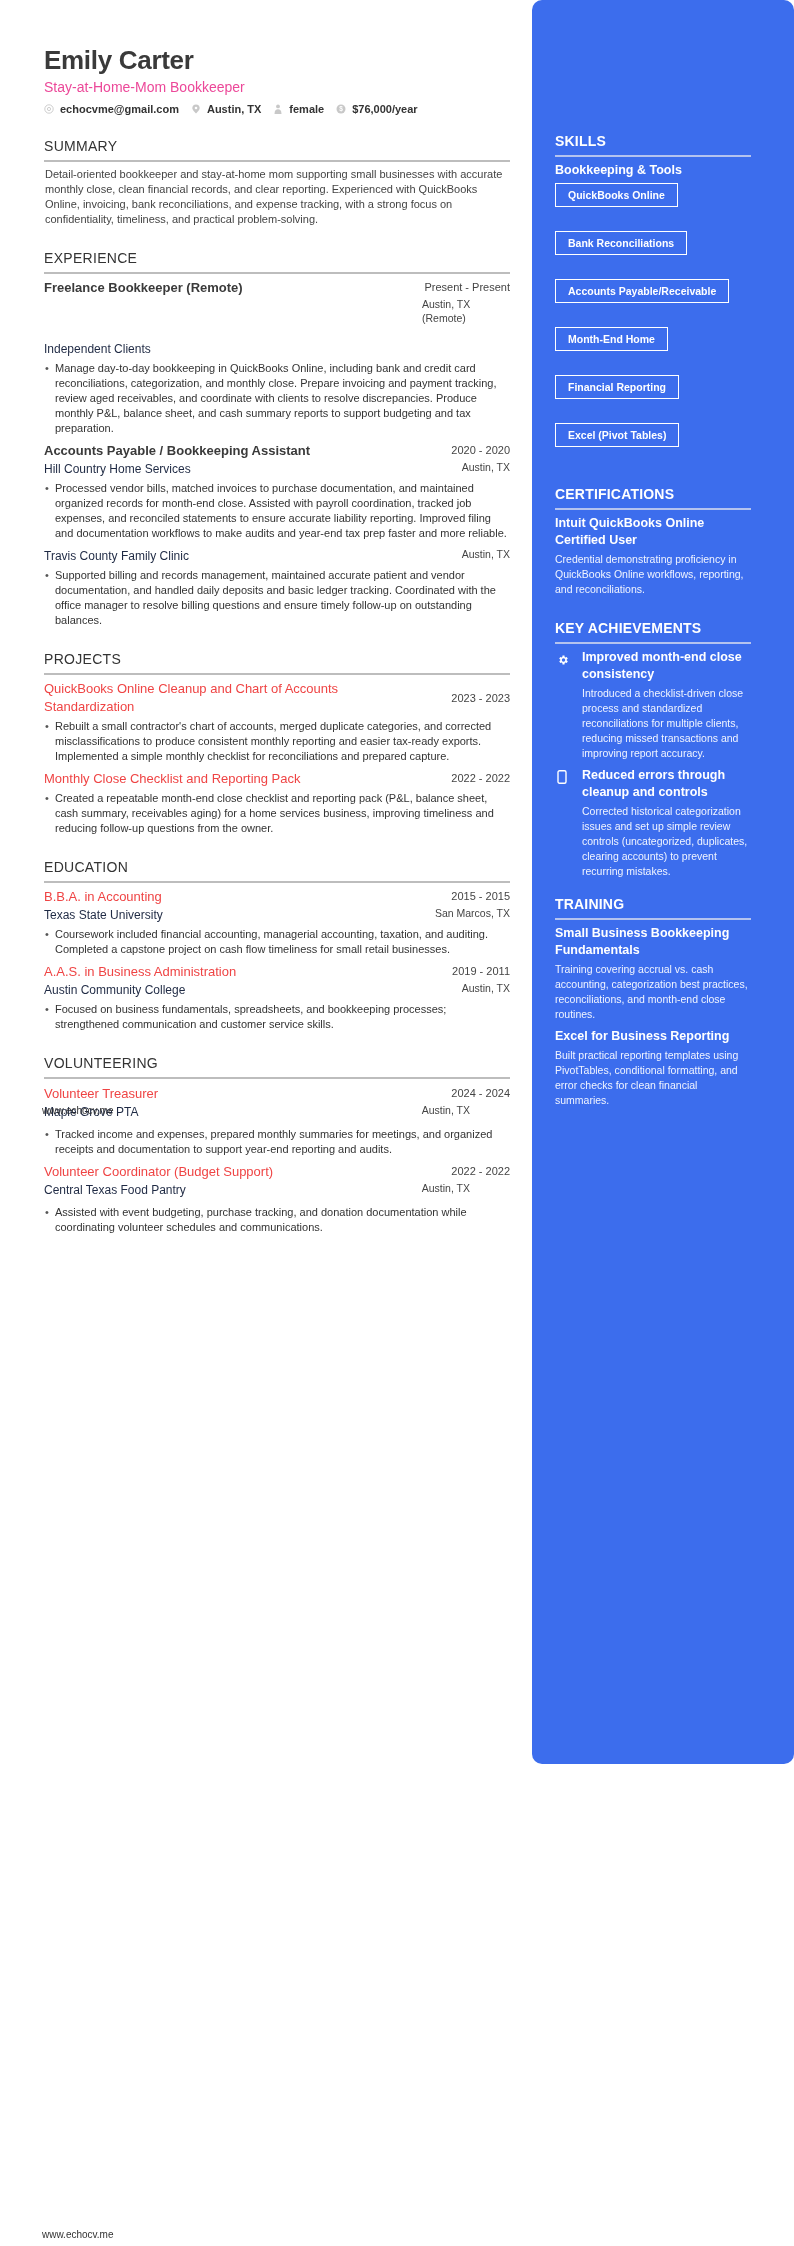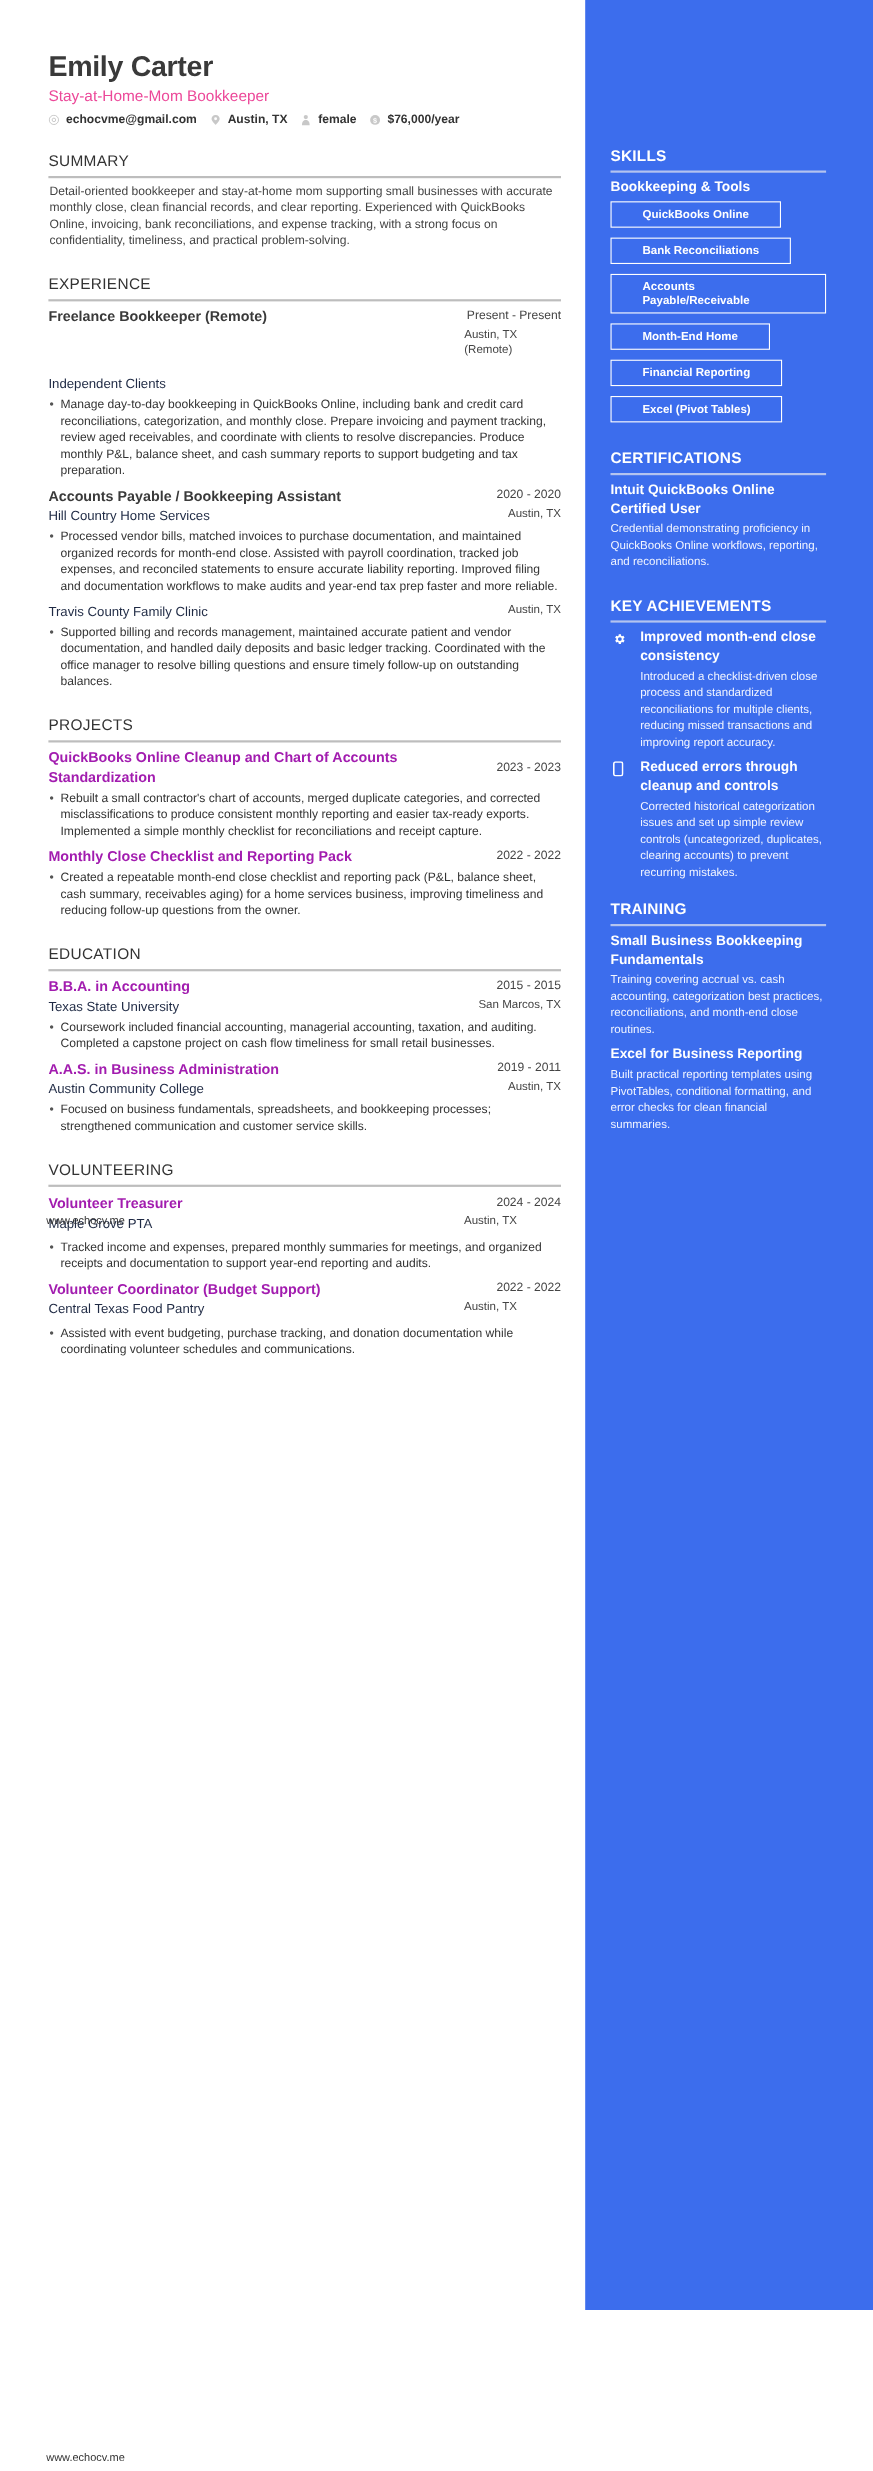--- a/index.html
+++ b/index.html
@@ -1,54 +1,54 @@
 <!DOCTYPE html>
 <html><head>
   <meta charset="utf-8">
   <style>
     * { box-sizing: border-box; margin: 0; padding: 0; }
     html, body { width: 794px; height: 2246px; background: #ffffff; }
     body { font-family: "Liberation Sans", "DejaVu Sans", sans-serif; color: #333; position: relative; overflow: hidden; }
 
     .page { position: absolute; left: 0; top: 0; width: 794px; height: 2246px; }
     .main { position: absolute; left: 44px; top: 44px; width: 466px; }
-    .sidebar { position: absolute; left: 532px; top: 0; width: 262px; height: 2100px; background: #3c6ded; }
+    .sidebar { position: absolute; left: 532px; top: 0; width: 262px; height: 1764px; background: #3c6ded; border-radius: 10px; }
     .side-inner { position: absolute; left: 23px; top: 132px; width: 196px; color: #ffffff; }
 
     .name { font-size: 26px; font-weight: bold; color: #3a3a3a; line-height: 32px; letter-spacing: -0.3px; }
     .role { font-size: 14px; color: #ec4899; margin-top: 2px; line-height: 18px; }
     .contacts { display: flex; align-items: center; margin-top: 7px; font-size: 11px; font-weight: bold; color: #333; }
     .contact { display: flex; align-items: center; margin-right: 12px; }
     .cicon { width: 10px; height: 10px; margin-right: 6px; display: inline-block; color: #c0c0c0; }
 
     .sec { margin-top: 22px; }
     .sec-title { font-size: 14px; color: #333; letter-spacing: 0.3px; line-height: 18px; }
     .sec-rule { height: 2px; background: #bdbdbd; margin-top: 5px; margin-bottom: 5px; }
     .summary { font-size: 11px; line-height: 15px; color: #444; padding-left: 1px; }
 
     .entry { margin-top: 6px; }
     .row { display: flex; justify-content: space-between; align-items: flex-start; }
     .etitle { font-size: 13px; font-weight: bold; color: #3a3a3a; line-height: 18px; }
-    .etitle.light { font-weight: bold; color: #a21caf; }
+    .etitle.light { font-weight: normal; color: #ef4444; }
     .edate { font-size: 11px; color: #444; line-height: 16px; white-space: nowrap; }
     .eorg { font-size: 12px; color: #1f2a44; line-height: 18px; }
     .eloc { font-size: 10.5px; color: #444; line-height: 14px; text-align: left; }
     .bullets { list-style: none; margin-top: 3px; }
     .bullets li { position: relative; padding-left: 11px; font-size: 11px; line-height: 15px; color: #333; }
     .bullets li::before { content: "\2022"; position: absolute; left: 1px; top: 0; color: #555; }
 
     .footer-mid { position: absolute; left: 42px; top: 1105px; font-size: 10px; color: #333; }
     .footer-bot { position: absolute; left: 42px; top: 2229px; font-size: 10px; color: #333; }
 
     .s-title { font-size: 14px; font-weight: bold; color: #ffffff; line-height: 18px; letter-spacing: 0.2px; }
     .s-rule { height: 2px; background: #b4c3ef; margin-top: 5px; margin-bottom: 5px; }
     .s-sec { margin-top: 22px; }
     .s-sec:first-child { margin-top: 0; }
     .s-sub { font-size: 12.5px; color: #ffffff; line-height: 17px; margin-bottom: 4px; }
-    .chip { display: inline-block; border: 1.5px solid #ffffff; color: #ffffff; font-size: 10.5px; font-weight: bold; padding: 5px 28px; margin-bottom: 9px; line-height: 12px; }
+    .chip { display: inline-block; border: 1.5px solid #ffffff; color: #ffffff; font-size: 10.5px; font-weight: bold; padding: 5px 12px; margin-bottom: 24px; line-height: 12px; }
     .chips { display: flex; flex-direction: column; align-items: flex-start; }
     .cert-name { font-size: 12.5px; color: #fff; line-height: 17px; font-weight: bold; }
     .cert-desc { font-size: 10.5px; color: #f0f4ff; line-height: 15px; margin-top: 3px; }
     .ach { display: flex; margin-top: 3px; margin-bottom: 6px; }
     .ach-icon { width: 27px; flex: 0 0 27px; padding-top: 3px; padding-left: 2px; }
     .ach-body { flex: 1; }
     .ach-title { font-size: 12.5px; color: #fff; line-height: 17px; font-weight: bold; }
     .ach-desc { font-size: 10.5px; color: #f0f4ff; line-height: 15px; margin-top: 3px; }
     .tr-name { font-size: 12.5px; color: #fff; line-height: 17px; font-weight: bold; margin-top: 2px; }
     .tr-desc { font-size: 10.5px; color: #f0f4ff; line-height: 15px; margin-top: 3px; margin-bottom: 6px; }
@@ -145,21 +145,21 @@
     <div class="sec">
       <div class="sec-title">PROJECTS</div>
       <div class="sec-rule"></div>
 
       <div class="entry" style="margin-top:4px;">
         <div class="row" style="align-items:center;">
           <div class="etitle light" style="width:320px;">QuickBooks Online Cleanup and Chart of Accounts Standardization</div>
           <div class="edate">2023 - 2023</div>
         </div>
         <ul class="bullets">
-          <li>Rebuilt a small contractor's chart of accounts, merged duplicate categories, and corrected misclassifications to produce consistent monthly reporting and easier tax-ready exports. Implemented a simple monthly checklist for reconciliations and receipt capture.</li>
+          <li>Rebuilt a small contractor's chart of accounts, merged duplicate categories, and corrected misclassifications to produce consistent monthly reporting and easier tax-ready exports. Implemented a simple monthly checklist for reconciliations and prepared capture.</li>
         </ul>
       </div>
 
       <div class="entry">
         <div class="row">
           <div class="etitle light">Monthly Close Checklist and Reporting Pack</div>
           <div class="edate">2022 - 2022</div>
         </div>
         <ul class="bullets">
           <li>Created a repeatable month-end close checklist and reporting pack (P&amp;L, balance sheet, cash summary, receivables aging) for a home services business, improving timeliness and reducing follow-up questions from the owner.</li>

